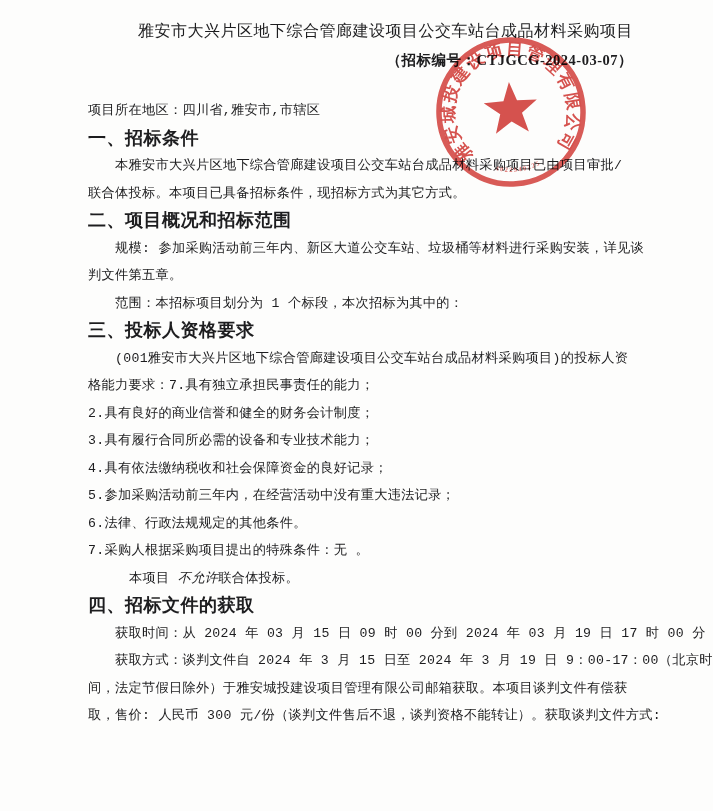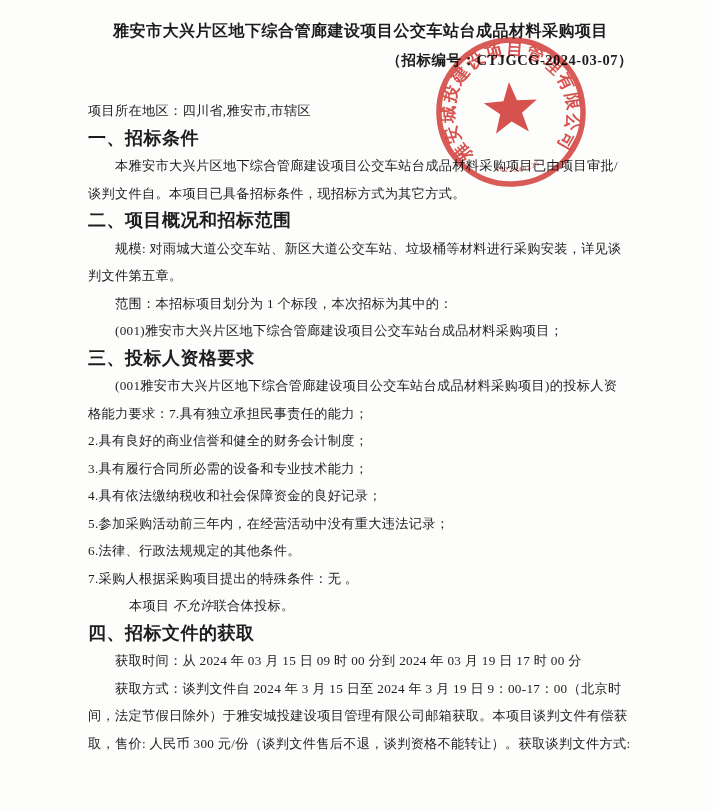--- a/index.html
+++ b/index.html
@@ -4,24 +4,24 @@
 <style>
   * { margin:0; padding:0; box-sizing:border-box; }
   html,body { width:713px; height:811px; }
   body {
     background:#fdfdfc;
     overflow:hidden;
     font-family:"Liberation Serif","DejaVu Serif",serif;
     color:#1d1d1f;
   }
   .page { position:relative; width:100%; height:100%; padding:16px 80px 0 88px; }
-  .title  { font-size:16px;  font-weight:700; text-align:center; line-height:30px; letter-spacing:0.5px; white-space:nowrap; }
+  .title  { font-size:16px;  font-weight:400; text-align:right; line-height:30px; letter-spacing:0.5px; white-space:nowrap; }
   .subtitle { font-size:14.5px; font-weight:700; text-align:right; line-height:29px; letter-spacing:0.5px; }
   .spacer { height:22px; }
-  .line    { font-size:13.2px; line-height:27.5px; letter-spacing:0.3px; white-space:nowrap; }
+  .line    { font-size:13.2px; line-height:27.5px; letter-spacing:0.3px; white-space:nowrap;font-family:Liberation Mono, monospace; }
   .indent  { text-indent:27px; }
   .indent3 { text-indent:41px; }
   .heading { font-size:18px; font-weight:700; line-height:27.5px; letter-spacing:0.5px; }
   .em { font-style:italic; }
   .stamp {
     position:absolute; left:431px; top:32px;
     width:160px; height:160px;
     opacity:0.88; mix-blend-mode:multiply;
     transform:rotate(-4deg);
     pointer-events:none;
@@ -35,27 +35,26 @@
 
   <div class="title">雅安市大兴片区地下综合管廊建设项目公交车站台成品材料采购项目</div>
   <div class="subtitle">（招标编号：CTJGCG-2024-03-07）</div>
 
   <div class="spacer"></div>
 
   <div class="line">项目所在地区：四川省,雅安市,市辖区</div>
 
   <div class="heading">一、招标条件</div>
   <div class="line indent">本雅安市大兴片区地下综合管廊建设项目公交车站台成品材料采购项目已由项目审批/</div>
-  <div class="line">谈判文件自。本项目已具备招标条件，现招标方式为其它方式。</div>
+  <div class="line">联合体投标。本项目已具备招标条件，现招标方式为其它方式。</div>
 
   <div class="heading">二、项目概况和招标范围</div>
-  <div class="line indent">规模: 对雨城大道公交车站、新区大道公交车站、垃圾桶等材料进行采购安装，详见谈</div>
+  <div class="line indent">规模: 参加采购活动前三年内、新区大道公交车站、垃圾桶等材料进行采购安装，详见谈</div>
   <div class="line">判文件第五章。</div>
   <div class="line indent">范围：本招标项目划分为 1 个标段，本次招标为其中的：</div>
-  <div class="line indent">(001)雅安市大兴片区地下综合管廊建设项目公交车站台成品材料采购项目；</div>
 
   <div class="heading">三、投标人资格要求</div>
   <div class="line indent">(001雅安市大兴片区地下综合管廊建设项目公交车站台成品材料采购项目)的投标人资</div>
   <div class="line">格能力要求：7.具有独立承担民事责任的能力；</div>
   <div class="line">2.具有良好的商业信誉和健全的财务会计制度；</div>
   <div class="line">3.具有履行合同所必需的设备和专业技术能力；</div>
   <div class="line">4.具有依法缴纳税收和社会保障资金的良好记录；</div>
   <div class="line">5.参加采购活动前三年内，在经营活动中没有重大违法记录；</div>
   <div class="line">6.法律、行政法规规定的其他条件。</div>
   <div class="line">7.采购人根据采购项目提出的特殊条件：无 。</div>

